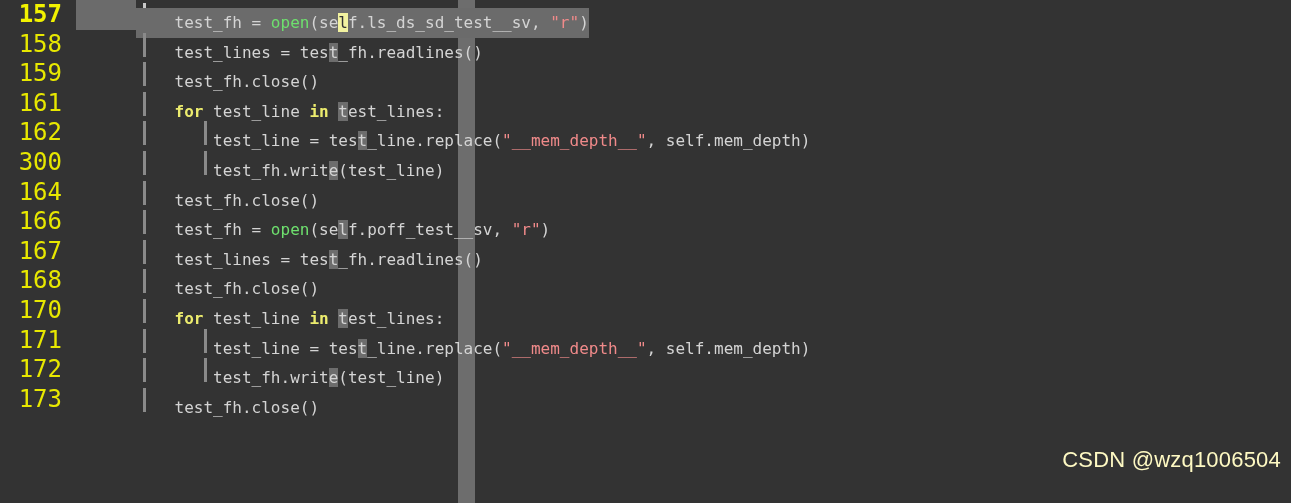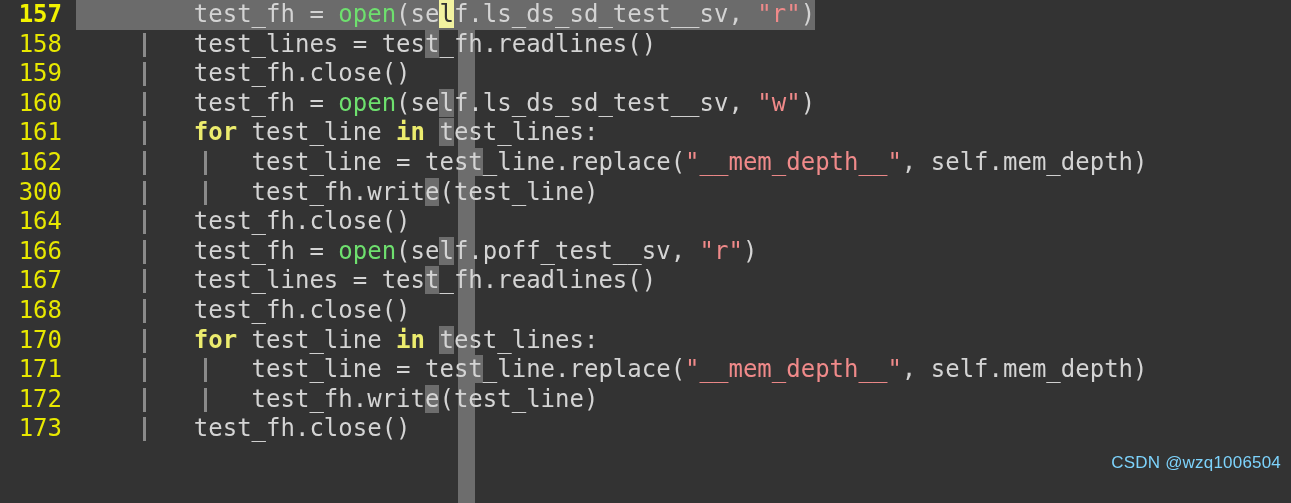--- a/index.html
+++ b/index.html
@@ -76,23 +76,23 @@
     background: #8a8a8a;
   }
   .guide.g1 { left: 143px; }
   .guide.g2 { left: 204px; }
 
   .code-line.current .guide.g1 { background: #c9c9c9; }
 
   .text {
     position: absolute;
     left: 136px;
-    top: 0;
+    top: 8px;
     color: #d4d4d4;
-    font-size: 24px;
+    font-size: 16px;
   }
 
   .code-line.current .text {
     background: #6b6b6b;
     padding-right: 0;
   }
 
   
   .kw   { color: #ecec6e; font-weight: bold; }
   .fn   { color: #6ee06e; }
@@ -107,39 +107,38 @@
   
   .vcol {
     background: #6d6d6d;
     color: #d4d4d4;
   }
 
   .watermark {
     position: absolute;
     right: 10px;
     bottom: 30px;
-    color: #7dd3fc;
-    font-size: 17px;
+    color: #fef9c3;
+    font-size: 22px;
     font-family: "Liberation Sans", sans-serif;
     z-index: 5;
     letter-spacing: 0.2px;
   }
 </style>
 </head>
 <body>
 
 <div id="editor">
 
   <div class="col-marker" id="colmarker" style="left: 458px;"></div>
 
   <div id="lines-container">
       <div class="code-line current"><span class="ln">157</span><span class="gutter-hl"></span><span class="guide g1"></span><span class="text"><span class="pl">    test_fh = </span><span class="fn">open</span><span class="pl">(se</span><span class="cursor">l</span><span class="pl">f.ls_ds_sd_test__sv, </span><span class="str">"r"</span><span class="pl">)</span></span></div>
       <div class="code-line"><span class="ln">158</span><span class="guide g1"></span><span class="text"><span class="pl">    test_lines = tes</span><span class="vcol">t</span><span class="pl">_fh.readlines()</span></span></div>
       <div class="code-line"><span class="ln">159</span><span class="guide g1"></span><span class="text"><span class="pl">    test_fh.close()</span></span></div>
-      <div class="code-line"><span class="ln">160</span><span class="guide g1"></span><span class="text"><span class="pl">    test_fh = </span><span class="fn">open</span><span class="pl">(se</span><span class="vcol">l</span><span class="pl">f.ls_ds_sd_test__sv, </span><span class="str">"w"</span><span class="pl">)</span></span></div>
       <div class="code-line"><span class="ln">161</span><span class="guide g1"></span><span class="text"><span class="pl">    </span><span class="kw">for</span><span class="pl"> test_line </span><span class="kw">in</span><span class="pl"> </span><span class="vcol">t</span><span class="pl">est_lines:</span></span></div>
       <div class="code-line"><span class="ln">162</span><span class="guide g1"></span><span class="guide g2"></span><span class="text"><span class="pl">        test_line = tes</span><span class="vcol">t</span><span class="pl">_line.replace(</span><span class="str">"__mem_depth__"</span><span class="pl">, self.mem_depth)</span></span></div>
       <div class="code-line"><span class="ln">300</span><span class="guide g1"></span><span class="guide g2"></span><span class="text"><span class="pl">        test_fh.writ</span><span class="vcol">e</span><span class="pl">(test_line)</span></span></div>
       <div class="code-line"><span class="ln">164</span><span class="guide g1"></span><span class="text"><span class="pl">    test_fh.close()</span></span></div>
       <div class="code-line"><span class="ln">166</span><span class="guide g1"></span><span class="text"><span class="pl">    test_fh = </span><span class="fn">open</span><span class="pl">(se</span><span class="vcol">l</span><span class="pl">f.poff_test__sv, </span><span class="str">"r"</span><span class="pl">)</span></span></div>
       <div class="code-line"><span class="ln">167</span><span class="guide g1"></span><span class="text"><span class="pl">    test_lines = tes</span><span class="vcol">t</span><span class="pl">_fh.readlines()</span></span></div>
       <div class="code-line"><span class="ln">168</span><span class="guide g1"></span><span class="text"><span class="pl">    test_fh.close()</span></span></div>
       <div class="code-line"><span class="ln">170</span><span class="guide g1"></span><span class="text"><span class="pl">    </span><span class="kw">for</span><span class="pl"> test_line </span><span class="kw">in</span><span class="pl"> </span><span class="vcol">t</span><span class="pl">est_lines:</span></span></div>
       <div class="code-line"><span class="ln">171</span><span class="guide g1"></span><span class="guide g2"></span><span class="text"><span class="pl">        test_line = tes</span><span class="vcol">t</span><span class="pl">_line.replace(</span><span class="str">"__mem_depth__"</span><span class="pl">, self.mem_depth)</span></span></div>
       <div class="code-line"><span class="ln">172</span><span class="guide g1"></span><span class="guide g2"></span><span class="text"><span class="pl">        test_fh.writ</span><span class="vcol">e</span><span class="pl">(test_line)</span></span></div>

